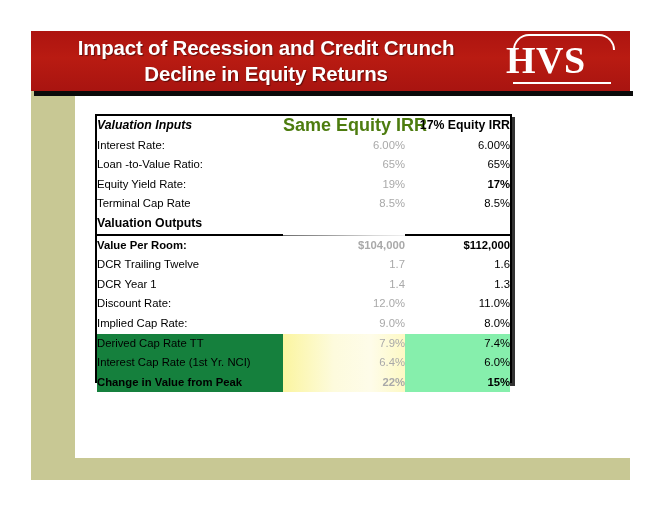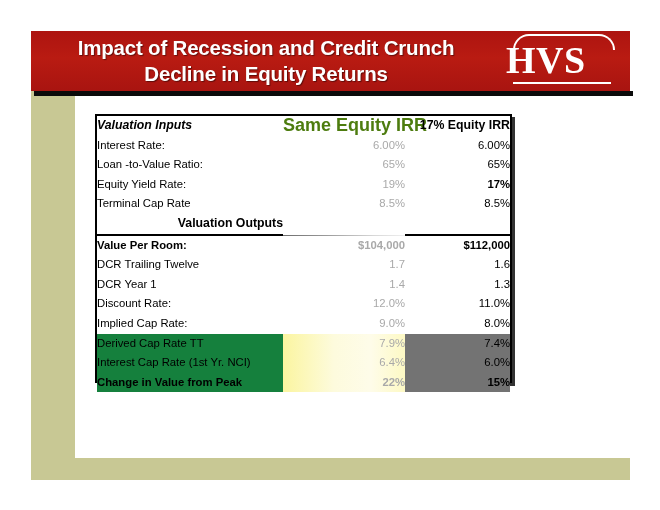--- a/index.html
+++ b/index.html
@@ -98,40 +98,40 @@
   tr.bold .c-label,tr.bold .c-b{font-weight:bold;}
   tr.bold .c-a{font-weight:bold;}
 
   .hdr .c-label{font-weight:bold;font-size:12.3px;font-style:italic;}
   .hdr .c-a{font-weight:bold;font-size:18px;color:#4d7c0f;}
   .hdr .c-b{font-weight:bold;font-size:12.3px;color:#000;}
 
   .bval .c-b{font-weight:bold;}
 
   
-  .sect .c-label{font-weight:bold;font-size:12.3px;text-align:right;}
+  .sect .c-label{font-weight:bold;font-size:12.3px;}
 
   
   .ruled td{
     border-top:2.2px solid #000;
   }
   .ruled .c-a{
     border-top:2.2px solid transparent;
     background-image:linear-gradient(90deg,#6d6d6d 0%,#9a9a9a 35%,#d8d8d8 75%,#efefef 100%);
     background-repeat:no-repeat;
     background-size:100% 2.2px;
     background-position:0 -2.2px;
   }
 
   
   tr.hl .c-label{background:#15803d;}
   tr.hl .c-a{
     background:linear-gradient(90deg,#fbf5a0 0%,#fdfbdd 42%,#fefce9 72%,#fdf9c4 100%);
   }
-  tr.hl .c-b{background:#737373;text-align:right;}
+  tr.hl .c-b{background:#86efac;text-align:right;}
 </style>
 </head>
 <body>
 
 <div id="slide">
 
   <div class="beige-vert"></div>
   <div class="beige-horz"></div>
 
   <div class="banner-shadow"></div>

